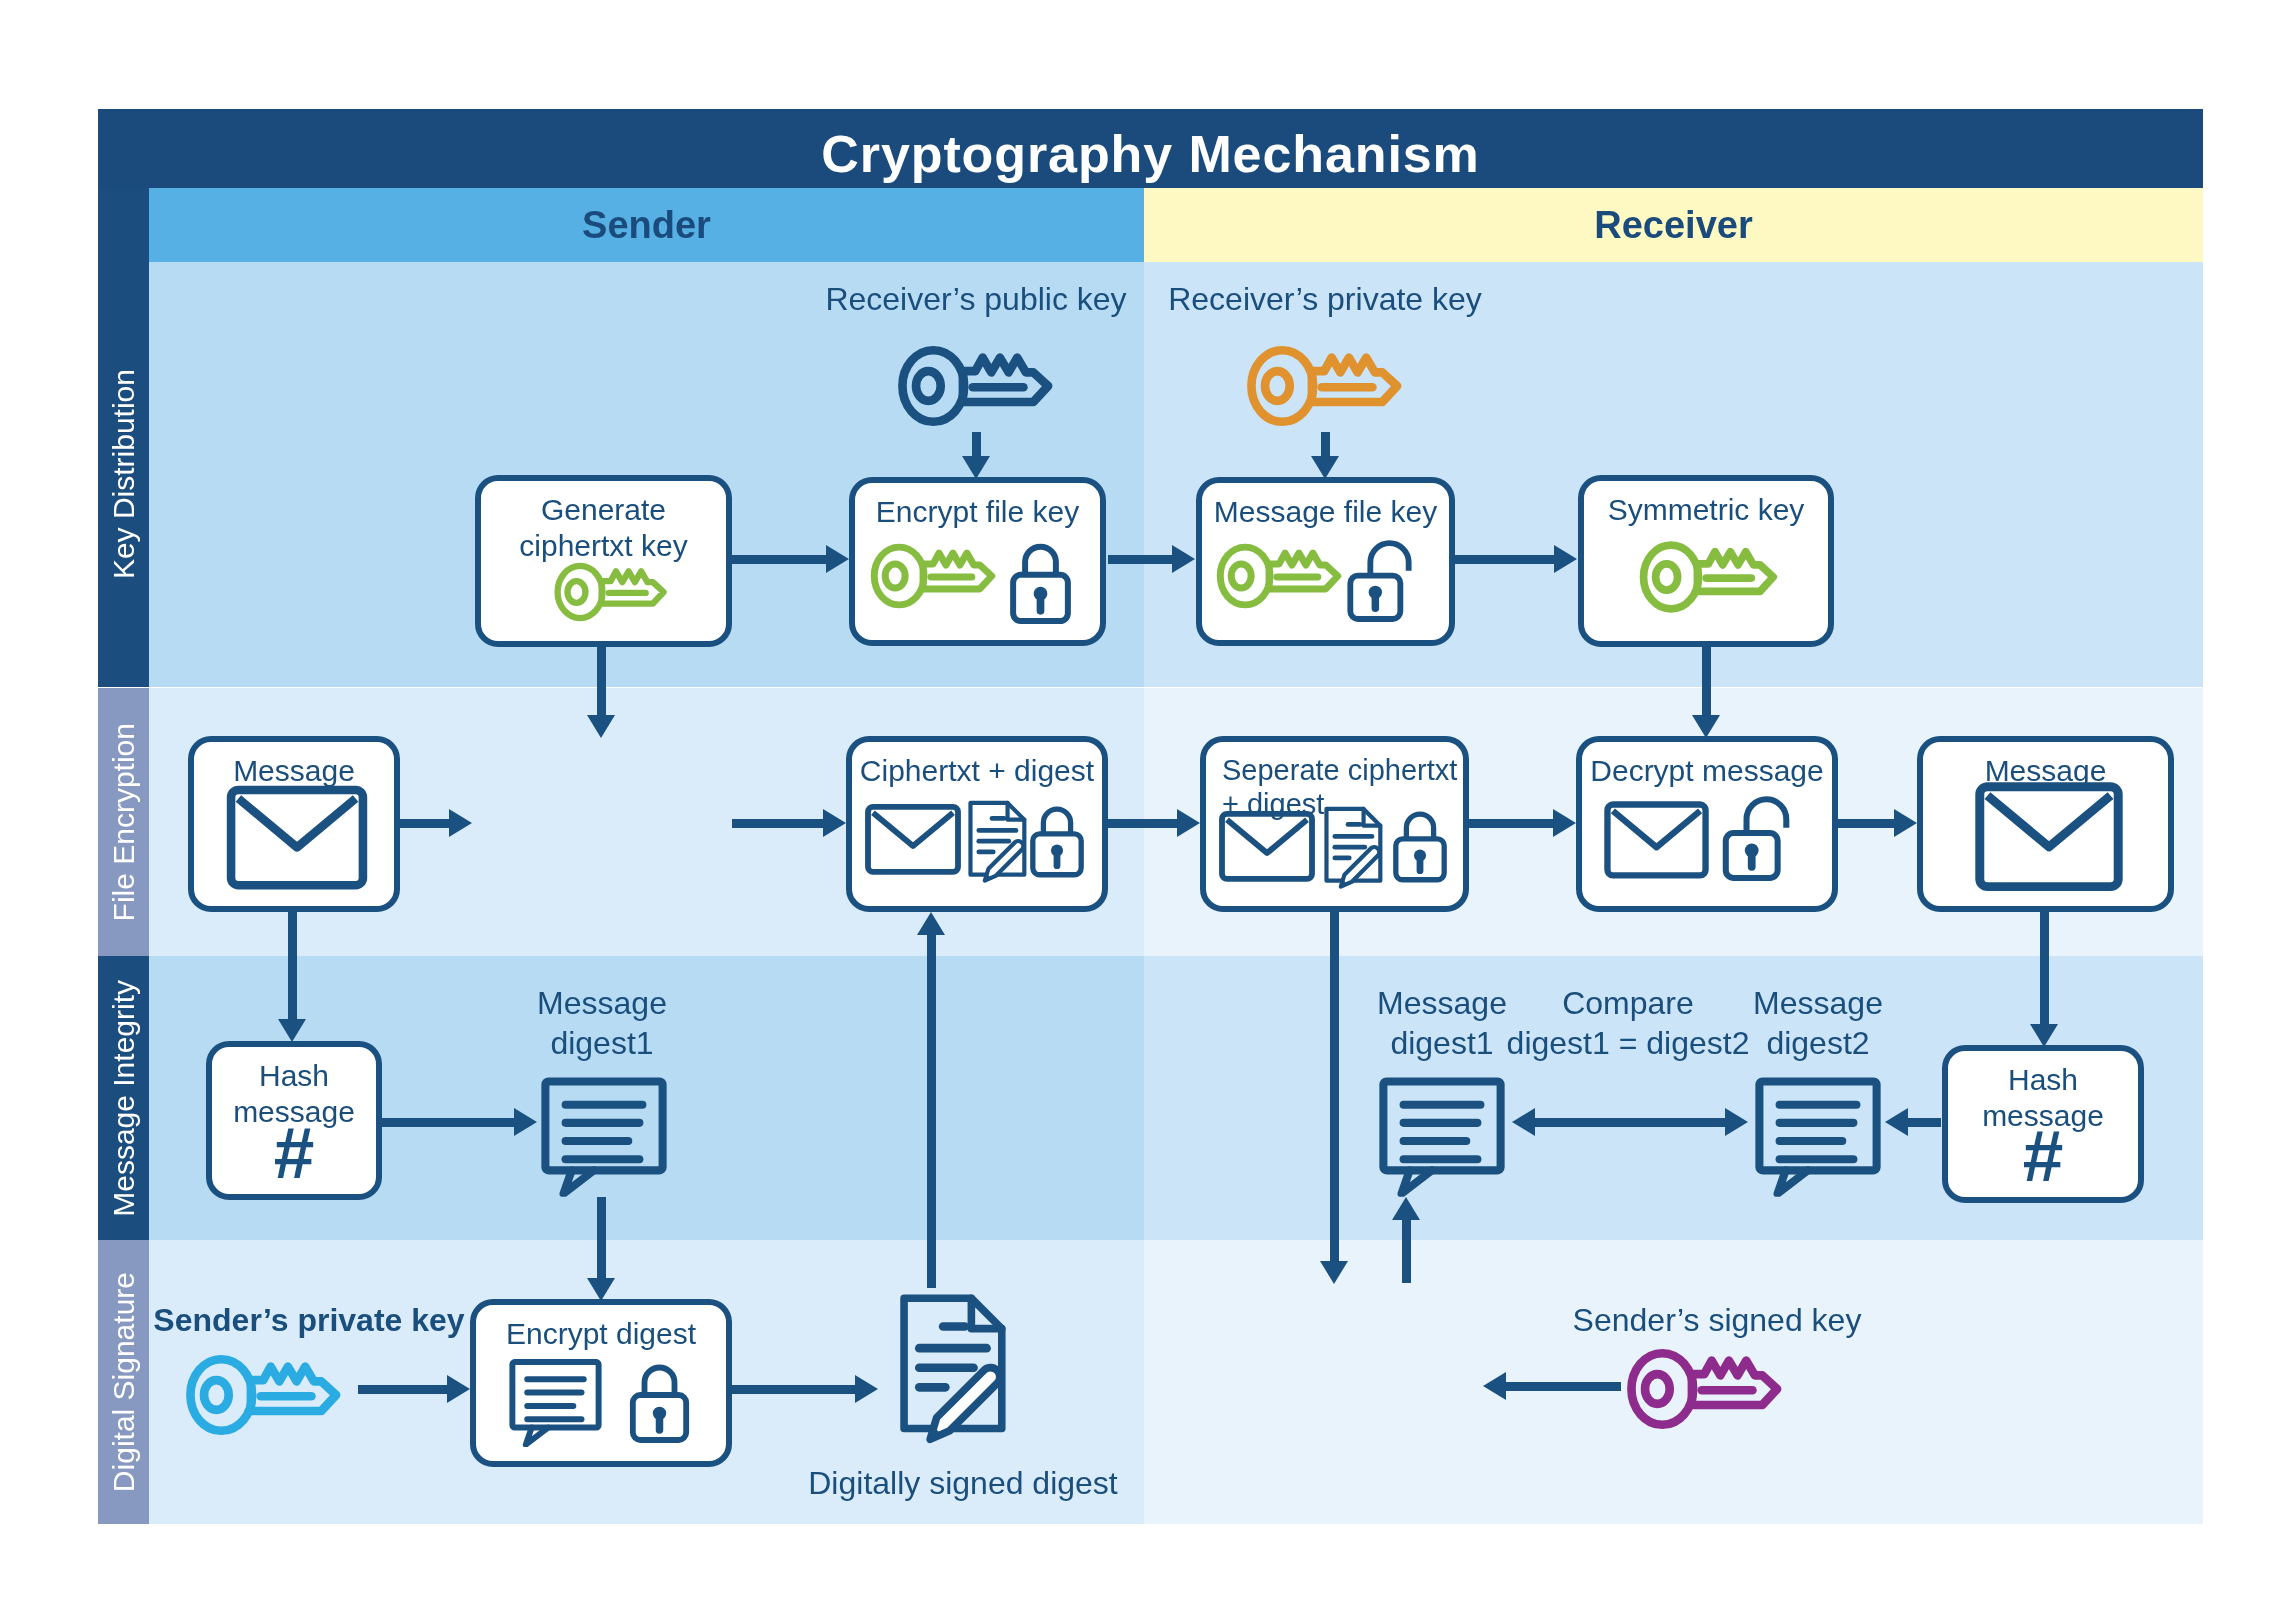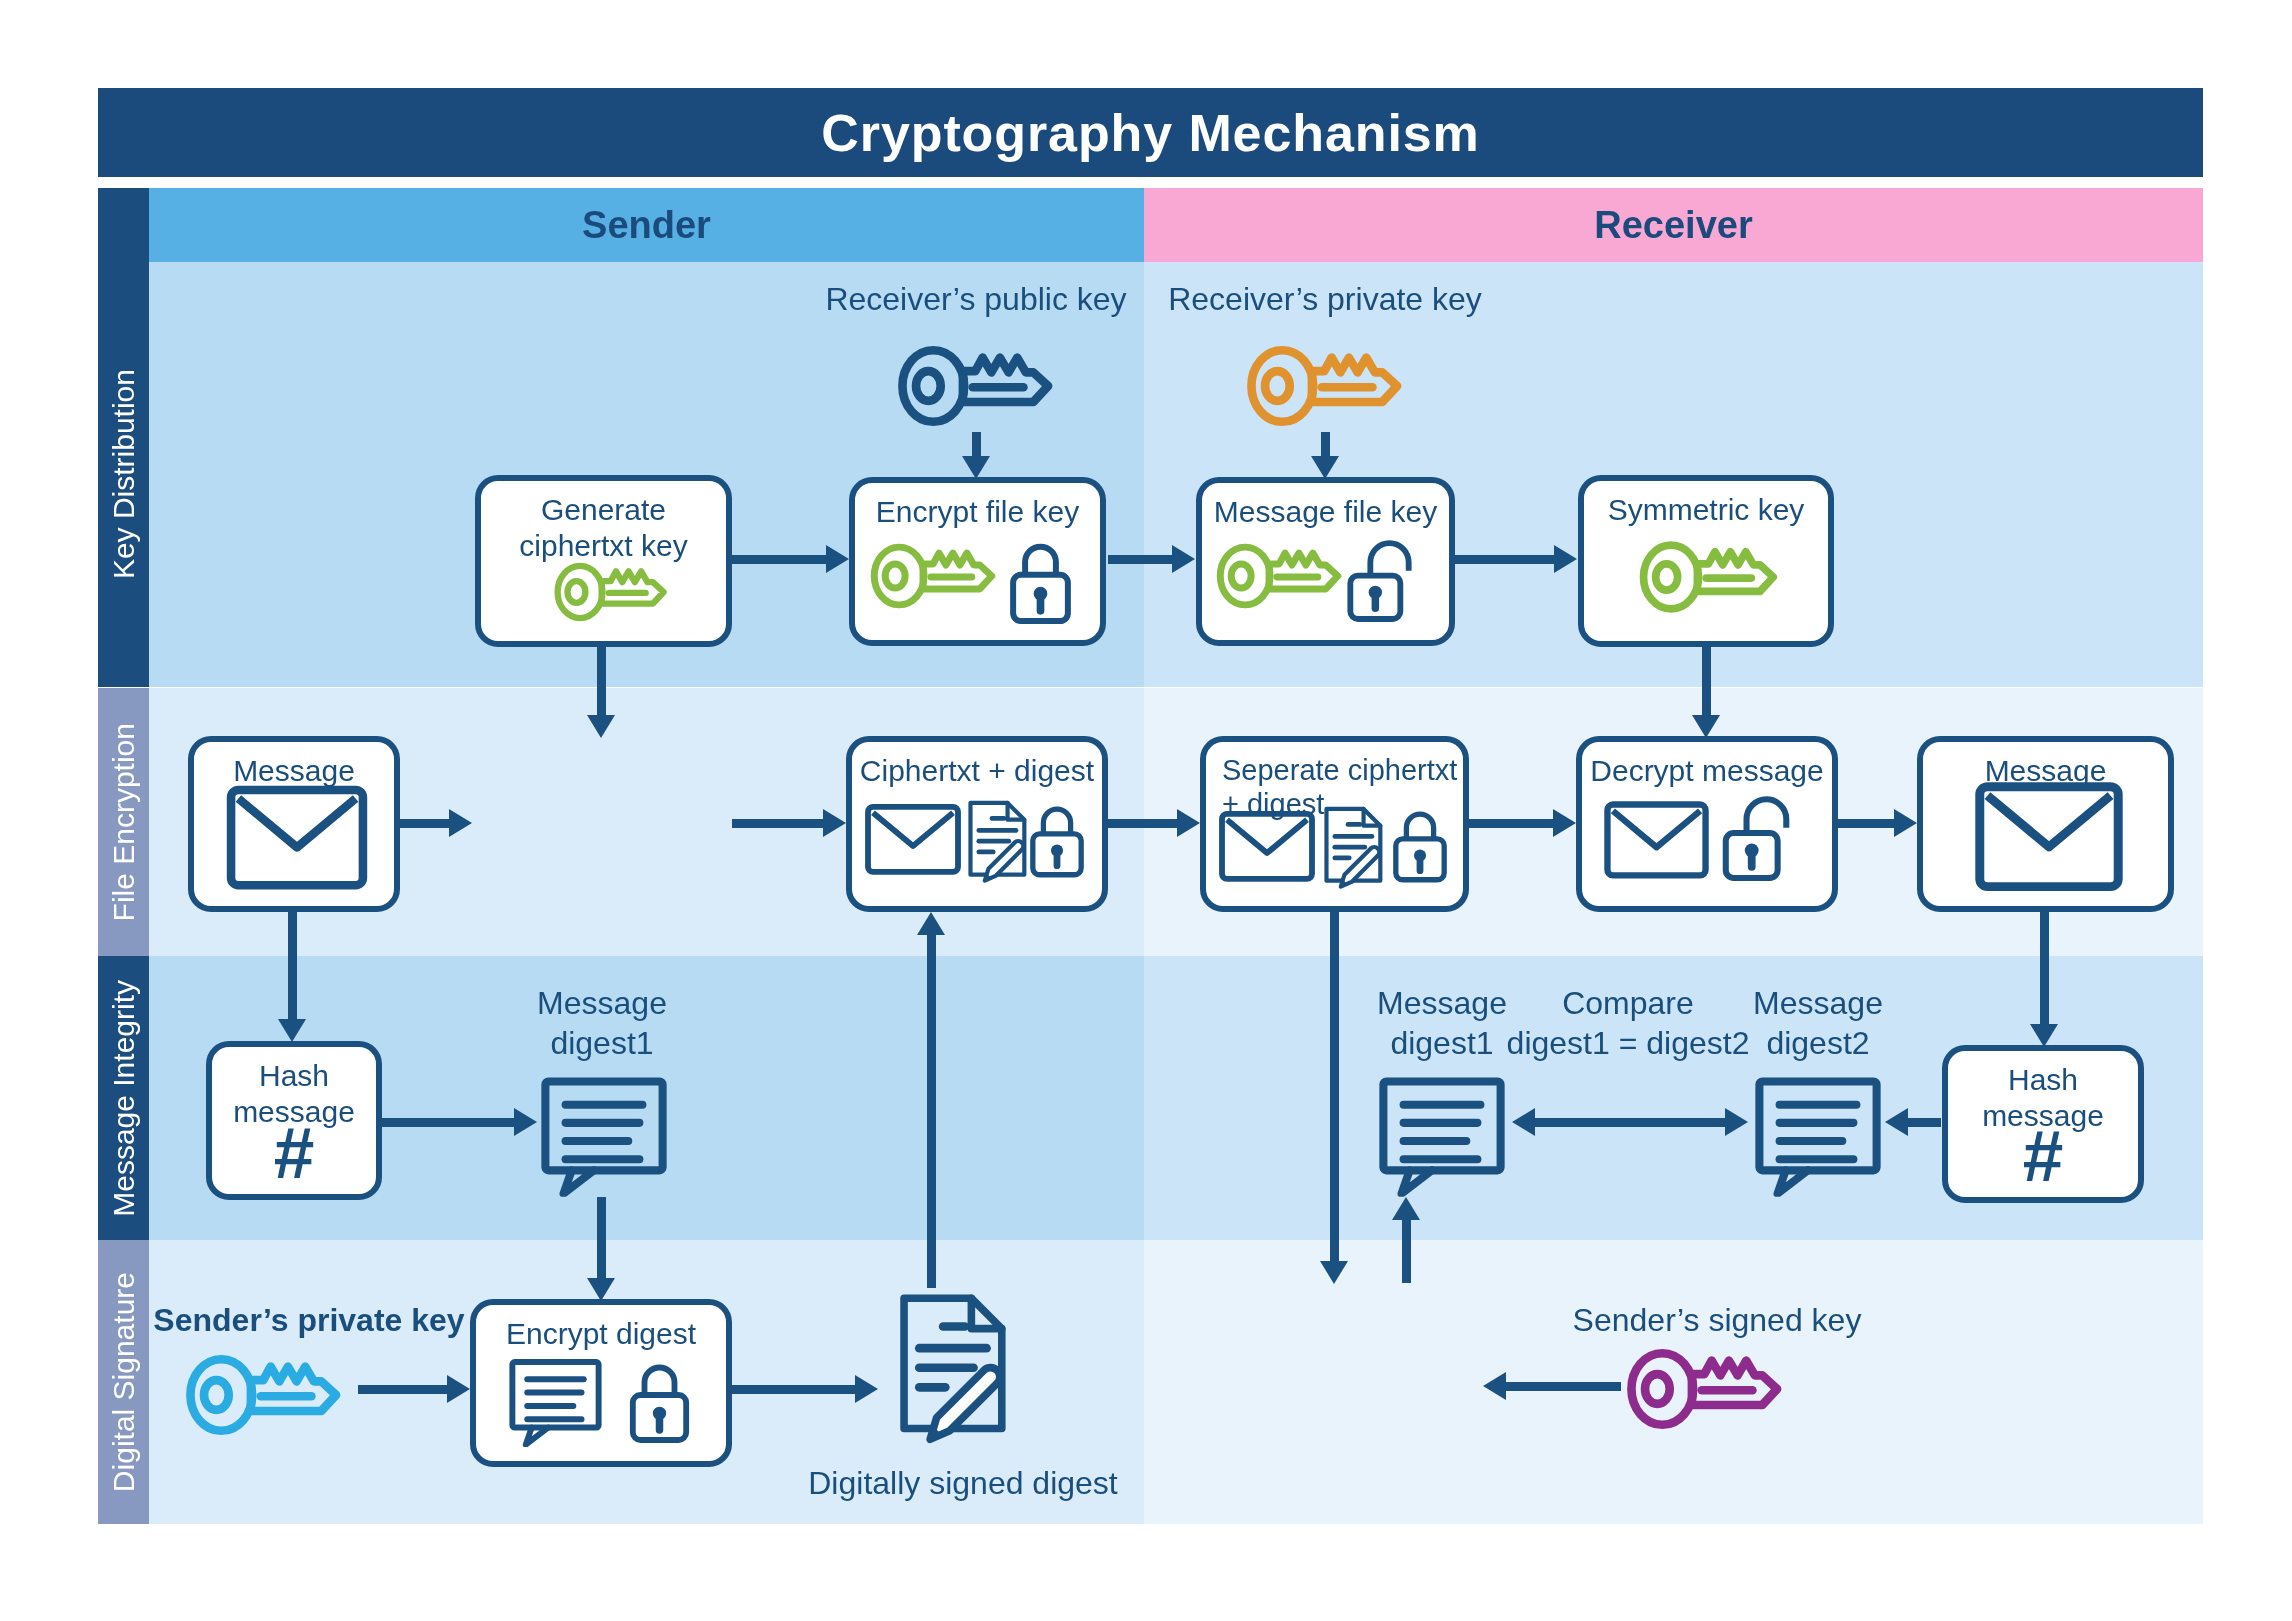--- a/index.html
+++ b/index.html
@@ -95,28 +95,28 @@
           <path d="M38 90 H62" stroke-width="8"></path>
       </g>
       <path d="M48 138 L54 118 L98 74 A8.5 8.5 0 0 1 110 86 L66 130 Z" fill="#ffffff" stroke="currentColor" stroke-width="7" stroke-linejoin="round"></path>
       <path d="M48 138 L51 126 L60 135 Z" fill="currentColor"></path>
     </symbol>
   </defs>
 </svg>
 
 <div id="canvas">
 
-  <div class="abs titlebar" style="left:98px;top:88px;width:2105px;height:89px;text-align:right;">
+  <div class="abs titlebar" style="left:98px;top:109px;width:2105px;height:89px;text-align:right;">
     <span>Cryptography Mechanism</span>
   </div>
 
   <div class="abs colhead" style="left:149px;top:188px;width:995px;height:74px;background:#57b0e4;">
     <span>Sender</span>
   </div>
-  <div class="abs colhead" style="left:1144px;top:188px;width:1059px;height:74px;background:#f9a8d4;">
+  <div class="abs colhead" style="left:1144px;top:188px;width:1059px;height:74px;background:#fef9c3;">
     <span>Receiver</span>
   </div>
 
   <div class="abs spine" style="left:98px;top:188px;width:51px;height:74px;"></div>
   <div class="abs strip strip-dark" style="left:98px;top:262px;width:51px;height:425px;">
     <span class="striplabel">Key Distribution</span>
   </div>
   <div class="abs strip strip-slate" style="left:98px;top:688px;width:51px;height:269px;">
     <span class="striplabel">File Encryption</span>
   </div>

